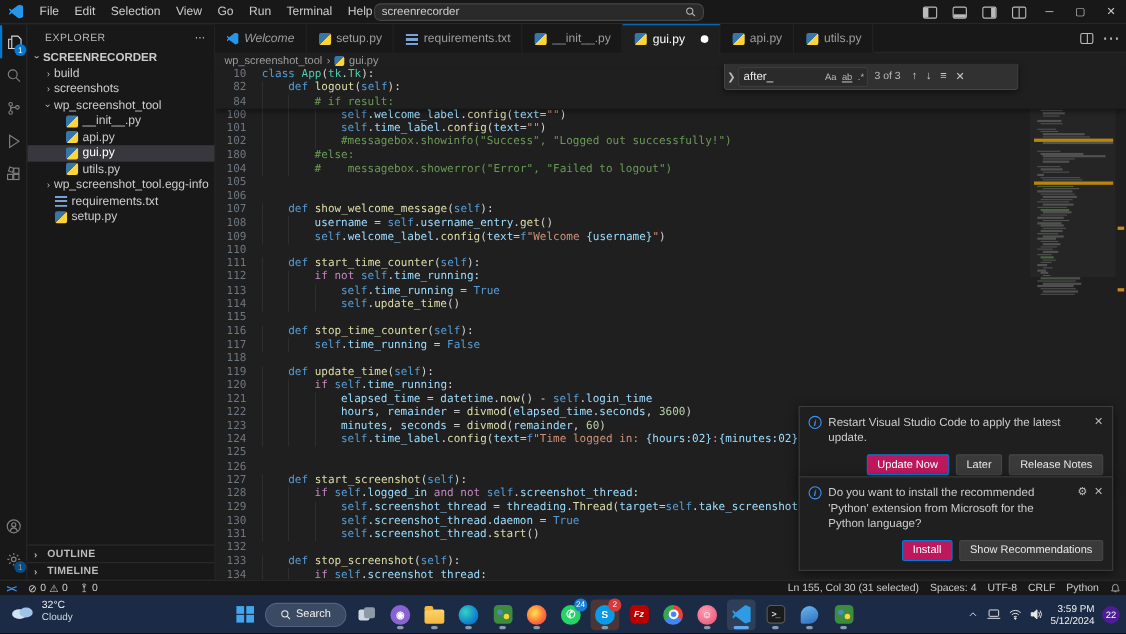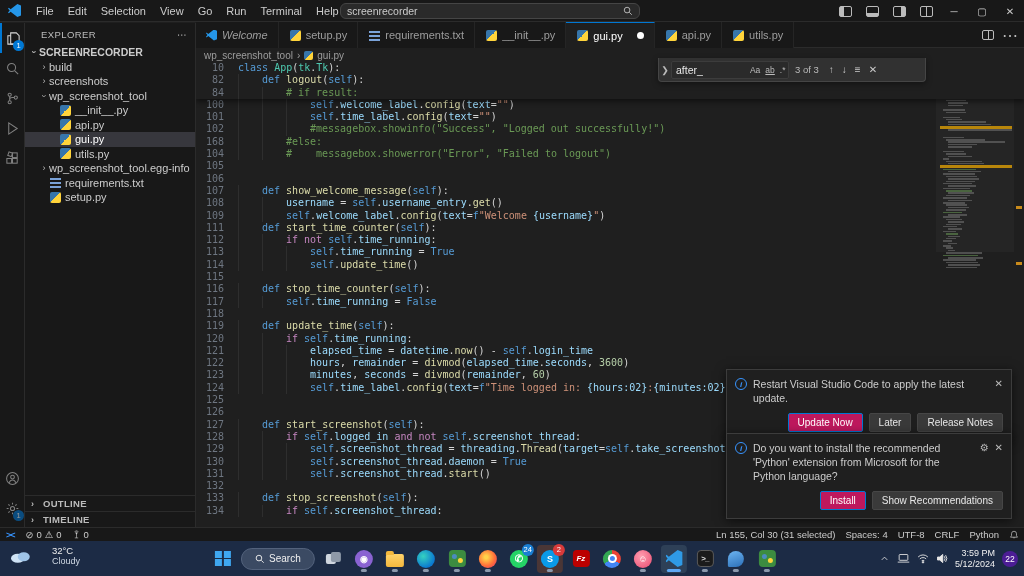--- a/index.html
+++ b/index.html
@@ -123,21 +123,21 @@
   
   .statusbar { position:absolute; left:0; right:0; bottom:35px; height:14px; background:#181818;
     border-top:1px solid #2b2b2b; display:flex; align-items:center; font-size:9.5px; color:#ccc; z-index:7; }
   .remote { color:#3794ff; font-weight:bold; font-size:9px; padding:0 6px; letter-spacing:-1px; }
   .st-item { padding:0 5px; display:flex; align-items:center; gap:3px; white-space:nowrap; }
   .st-right { margin-left:auto; display:flex; }
   .st-item svg { stroke:#ccc; fill:none; stroke-width:1.1; }
 
   
   .taskbar { position:absolute; left:0; right:0; bottom:0; height:35px; background:#1c2b45; z-index:8; }
-  .weather { position:absolute; left:8px; top:4px; display:flex; align-items:center; gap:20px; color:#eee; }
+  .weather { position:absolute; left:8px; top:4px; display:flex; align-items:center; gap:6px; color:#eee; }
   .weather .t1 { font-size:9.5px; }
   .weather .t2 { font-size:9px; color:#cfd8e3; }
   .tb-center { position:absolute; left:50%; transform:translateX(-53%); top:0; height:35px; display:flex;
     align-items:center; gap:5px; }
   .tb-cell { position:relative; width:26px; height:28px; border-radius:4px; display:flex; align-items:center;
     justify-content:center; }
   .tb-cell .openbar { position:absolute; bottom:1px; left:50%; transform:translateX(-50%); width:6px; height:2.5px;
     border-radius:2px; background:#8b99ad; }
   .tb-cell.active-app .openbar { width:14px; background:#5fa8f5; }
   .tb-badge { position:absolute; top:-1px; right:-2px; min-width:12px; height:12px; border-radius:6px;
@@ -395,27 +395,28 @@
     <div class="content">
       <div id="sticky">
           <div class="crow"><span class="gutter">10</span><span class="ctext"><span class="tk-k">class </span><span class="tk-t">App</span><span class="tk-p">(</span><span class="tk-t">tk</span><span class="tk-p">.</span><span class="tk-t">Tk</span><span class="tk-p">):</span></span></div>
           <div class="crow"><span class="gutter">82</span><span class="ctext"><span class="ind" style="width: 24px;"></span><span class="tk-k">def </span><span class="tk-f">logout</span><span class="tk-p">(</span><span class="tk-k">self</span><span class="tk-p">):</span></span></div>
           <div class="crow"><span class="gutter">84</span><span class="ctext"><span class="ind" style="width: 48px;"></span><span class="tk-m"># if result:</span></span></div>
         </div>
       <div id="lines">
           <div class="crow"><span class="gutter">100</span><span class="ctext"><span class="ind" style="width: 72px;"></span><span class="tk-k">self</span><span class="tk-p">.</span><span class="tk-v">welcome_label</span><span class="tk-p">.</span><span class="tk-f">config</span><span class="tk-p">(</span><span class="tk-v">text</span><span class="tk-p">=</span><span class="tk-r">""</span><span class="tk-p">)</span></span></div>
           <div class="crow"><span class="gutter">101</span><span class="ctext"><span class="ind" style="width: 72px;"></span><span class="tk-k">self</span><span class="tk-p">.</span><span class="tk-v">time_label</span><span class="tk-p">.</span><span class="tk-f">config</span><span class="tk-p">(</span><span class="tk-v">text</span><span class="tk-p">=</span><span class="tk-r">""</span><span class="tk-p">)</span></span></div>
           <div class="crow"><span class="gutter">102</span><span class="ctext"><span class="ind" style="width: 72px;"></span><span class="tk-m">#messagebox.showinfo("Success", "Logged out successfully!")</span></span></div>
-          <div class="crow"><span class="gutter">168</span><span class="ctext"><span class="ind" style="width: 48px;"></span><span class="tk-m">#else:</span></span></div>
+          <div class="crow"><span class="gutter">180</span><span class="ctext"><span class="ind" style="width: 48px;"></span><span class="tk-m">#else:</span></span></div>
           <div class="crow"><span class="gutter">104</span><span class="ctext"><span class="ind" style="width: 48px;"></span><span class="tk-m">#    messagebox.showerror("Error", "Failed to logout")</span></span></div>
           <div class="crow"><span class="gutter">105</span><span class="ctext"></span></div>
           <div class="crow"><span class="gutter">106</span><span class="ctext"></span></div>
           <div class="crow"><span class="gutter">107</span><span class="ctext"><span class="ind" style="width: 24px;"></span><span class="tk-k">def </span><span class="tk-f">show_welcome_message</span><span class="tk-p">(</span><span class="tk-k">self</span><span class="tk-p">):</span></span></div>
           <div class="crow"><span class="gutter">108</span><span class="ctext"><span class="ind" style="width: 48px;"></span><span class="tk-v">username</span><span class="tk-p"> = </span><span class="tk-k">self</span><span class="tk-p">.</span><span class="tk-v">username_entry</span><span class="tk-p">.</span><span class="tk-f">get</span><span class="tk-p">()</span></span></div>
           <div class="crow"><span class="gutter">109</span><span class="ctext"><span class="ind" style="width: 48px;"></span><span class="tk-k">self</span><span class="tk-p">.</span><span class="tk-v">welcome_label</span><span class="tk-p">.</span><span class="tk-f">config</span><span class="tk-p">(</span><span class="tk-v">text</span><span class="tk-p">=</span><span class="tk-k">f</span><span class="tk-r">"Welcome </span><span class="tk-v">{username}</span><span class="tk-r">"</span><span class="tk-p">)</span></span></div>
+          <div class="crow"><span class="gutter">110</span><span class="ctext"></span></div>
           <div class="crow"><span class="gutter">111</span><span class="ctext"><span class="ind" style="width: 24px;"></span><span class="tk-k">def </span><span class="tk-f">start_time_counter</span><span class="tk-p">(</span><span class="tk-k">self</span><span class="tk-p">):</span></span></div>
           <div class="crow"><span class="gutter">112</span><span class="ctext"><span class="ind" style="width: 48px;"></span><span class="tk-c">if not </span><span class="tk-k">self</span><span class="tk-p">.</span><span class="tk-v">time_running</span><span class="tk-p">:</span></span></div>
           <div class="crow"><span class="gutter">113</span><span class="ctext"><span class="ind" style="width: 72px;"></span><span class="tk-k">self</span><span class="tk-p">.</span><span class="tk-v">time_running</span><span class="tk-p"> = </span><span class="tk-k">True</span></span></div>
           <div class="crow"><span class="gutter">114</span><span class="ctext"><span class="ind" style="width: 72px;"></span><span class="tk-k">self</span><span class="tk-p">.</span><span class="tk-f">update_time</span><span class="tk-p">()</span></span></div>
           <div class="crow"><span class="gutter">115</span><span class="ctext"></span></div>
           <div class="crow"><span class="gutter">116</span><span class="ctext"><span class="ind" style="width: 24px;"></span><span class="tk-k">def </span><span class="tk-f">stop_time_counter</span><span class="tk-p">(</span><span class="tk-k">self</span><span class="tk-p">):</span></span></div>
           <div class="crow"><span class="gutter">117</span><span class="ctext"><span class="ind" style="width: 48px;"></span><span class="tk-k">self</span><span class="tk-p">.</span><span class="tk-v">time_running</span><span class="tk-p"> = </span><span class="tk-k">False</span></span></div>
           <div class="crow"><span class="gutter">118</span><span class="ctext"></span></div>
           <div class="crow"><span class="gutter">119</span><span class="ctext"><span class="ind" style="width: 24px;"></span><span class="tk-k">def </span><span class="tk-f">update_time</span><span class="tk-p">(</span><span class="tk-k">self</span><span class="tk-p">):</span></span></div>
           <div class="crow"><span class="gutter">120</span><span class="ctext"><span class="ind" style="width: 48px;"></span><span class="tk-c">if </span><span class="tk-k">self</span><span class="tk-p">.</span><span class="tk-v">time_running</span><span class="tk-p">:</span></span></div>

